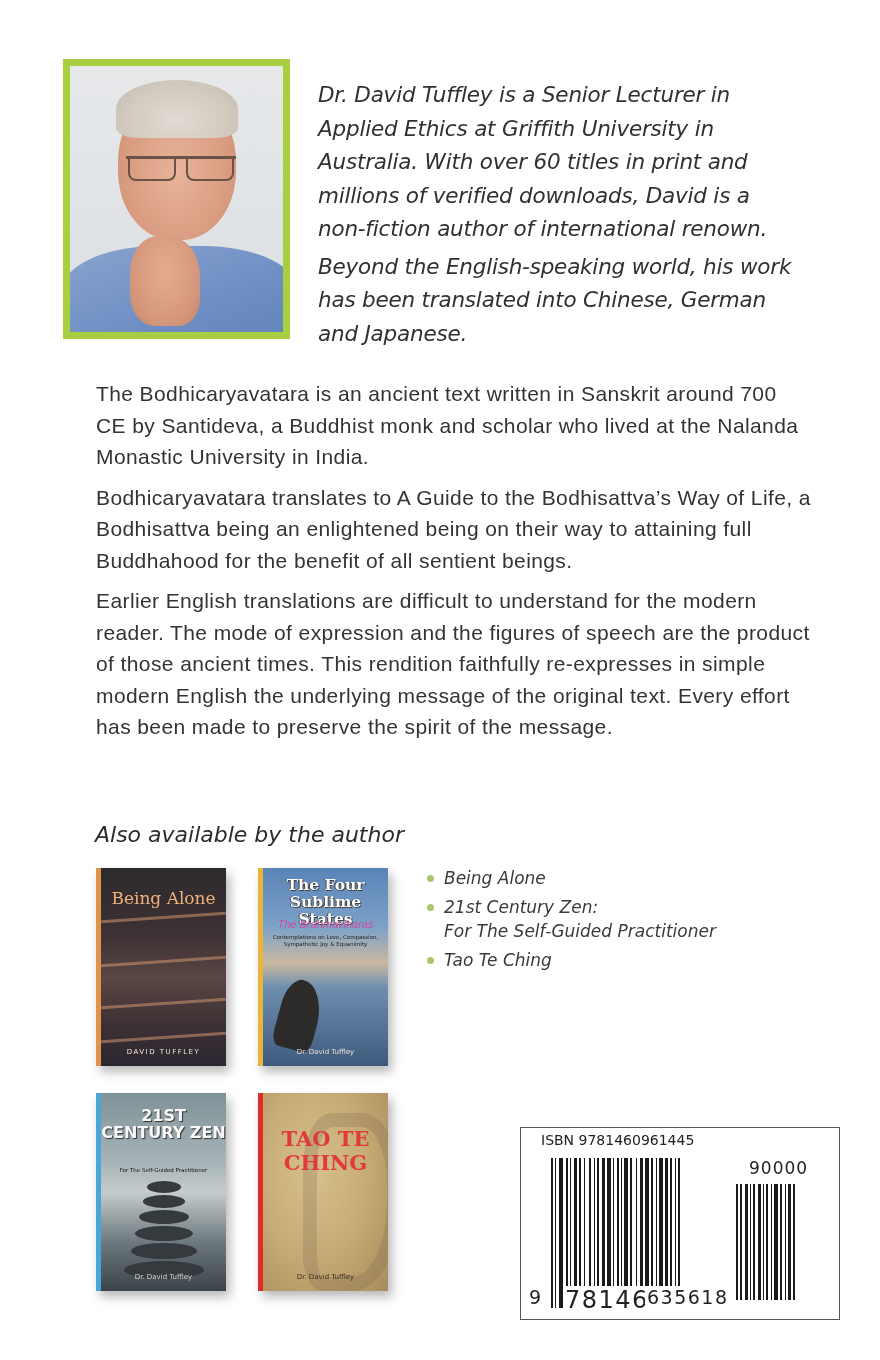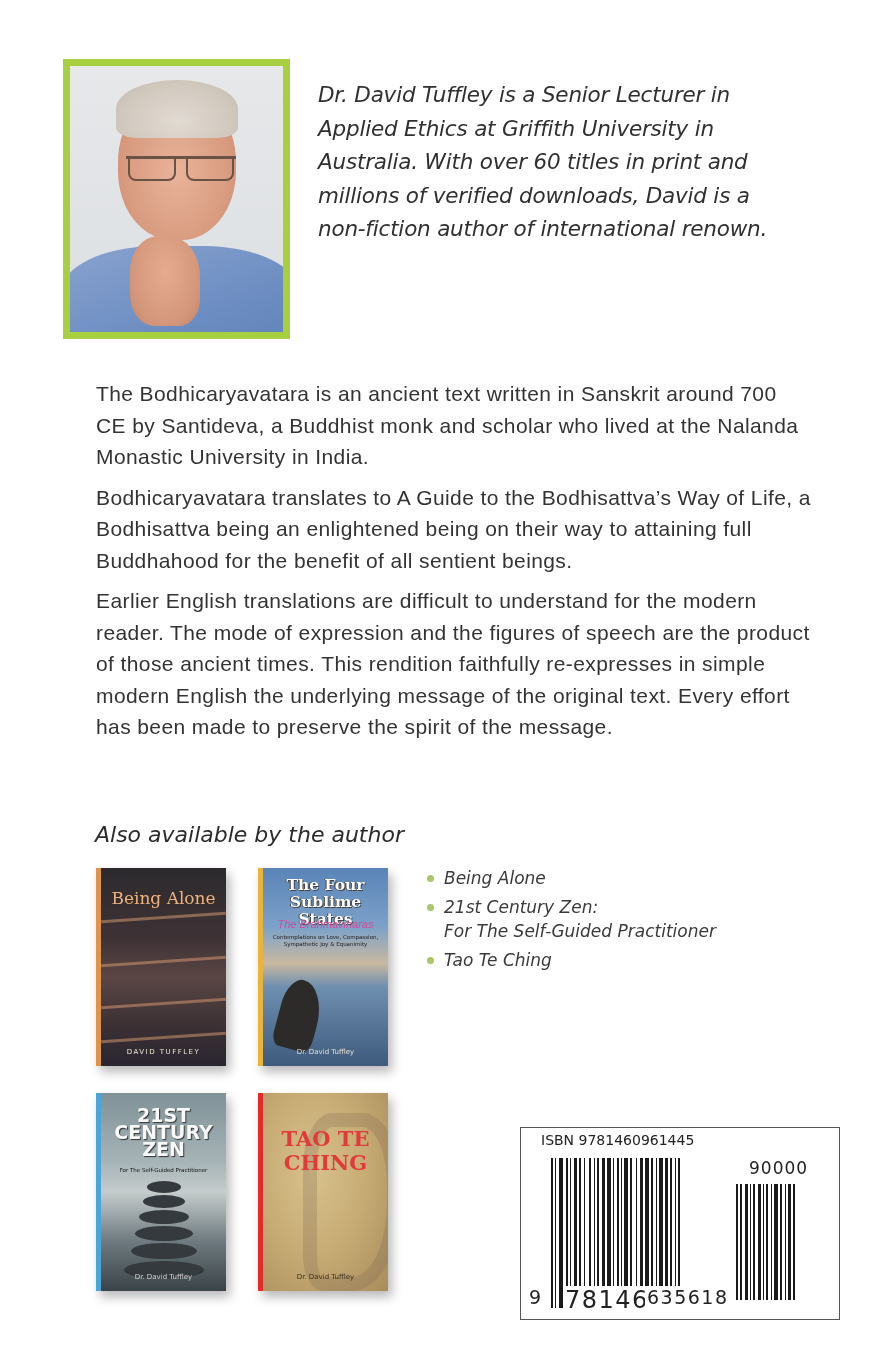--- a/index.html
+++ b/index.html
@@ -84,21 +84,21 @@
     .book-2 { left: 258px; top: 868px; border-left-color: #e8b43c;
       background: linear-gradient(180deg, #5a84b8 0%, #7da2c9 30%, #c9b8a0 48%, #6f8fb0 60%, #3d5a7c 100%); }
     .book-2 .title { top: 8px; font-family: "DejaVu Serif", serif; font-weight: bold; font-size: 15.5px; line-height: 17px; color: #ffffff; text-shadow: 1px 1px 0 #444, -1px 0 0 #444; }
     .book-2 .subtitle { position: absolute; top: 50px; width: 100%; text-align: center; font-family: Liberation Sans, sans-serif; font-style: italic; font-size: 11px; color: #d24a9b; }
     .book-2 .tag { position: absolute; top: 66px; left: 8px; right: 8px; text-align: center; font-size: 5.5px; line-height: 7px; color: #1e1e1e; }
     .book-2 .author { color: #e8e0d2; }
     .book-2 .hand2 { position: absolute; left: 16px; top: 112px; width: 40px; height: 70px; background: #2d2a2a; border-radius: 40% 60% 20% 20%; transform: rotate(15deg); }
 
     .book-3 { left: 96px; top: 1093px; border-left-color: #4aa6d6;
       background: linear-gradient(180deg, #7f9298 0%, #a7b4b7 35%, #c5cccc 50%, #6e7a7f 75%, #3a4348 100%); }
-    .book-3 .title { top: 14px; font-family: "DejaVu Sans", sans-serif; font-weight: bold; font-size: 19px; line-height: 17px; color: #f8f8f8; text-shadow: 1px 1px 1px #333; }
+    .book-3 .title { top: 14px; font-family: "DejaVu Sans", sans-serif; font-weight: bold; font-size: 16px; line-height: 17px; color: #f8f8f8; text-shadow: 1px 1px 1px #333; }
     .book-3 .tag { position: absolute; top: 74px; width: 100%; text-align: center; font-size: 5.5px; color: #111; }
     .book-3 .author { color: #d8d8d8; }
     .book-3 .stone { position: absolute; left: 50%; background: #353a3e; border-radius: 50%; transform: translateX(-50%); }
 
     .book-4 { left: 258px; top: 1093px; border-left-color: #e02b2b;
       background: radial-gradient(ellipse at 40% 40%, #d8c18d 0%, #c7ab74 50%, #a98c5c 100%); }
     .book-4 .title { top: 34px; font-family: "DejaVu Serif", serif; font-weight: bold; font-size: 21px; line-height: 24px; color: #e23a3a; }
     .book-4 .author { color: #3a2e20; }
     .book-4 .glyph { position: absolute; left: 40px; top: 20px; width: 70px; height: 150px; border: 14px solid rgba(120,100,80,0.25); border-radius: 30% 40% 50% 20%; }
 
@@ -133,20 +133,21 @@
     <div class="shirt"></div>
     <div class="head"></div>
     <div class="hair"></div>
     <div class="glasses"></div>
     <div class="hand"></div>
   </div>
 </div>
 
 <div class="abs bio">
   <p>Dr. David Tuffley is a Senior Lecturer in Applied Ethics at Griffith University in Australia. With over 60 titles in print and millions of verified downloads, David is a non-fiction author of international renown.</p>
+  <p>Beyond the English-speaking world, his work has been translated into Chinese, German and Japanese.</p>
 </div>
 
 <div class="abs desc">
   <p>The Bodhicaryavatara is an ancient text written in Sanskrit around 700 CE by Santideva, a Buddhist monk and scholar who lived at the Nalanda Monastic University in India.</p>
   <p>Bodhicaryavatara translates to A Guide to the Bodhisattva’s Way of Life, a Bodhisattva being an enlightened being on their way to attaining full Buddhahood for the benefit of all sentient beings.</p>
   <p>Earlier English translations are difficult to understand for the modern reader. The mode of expression and the figures of speech are the product of those ancient times. This rendition faithfully re-expresses in simple modern English the underlying message of the original text. Every effort has been made to preserve the spirit of the message.</p>
 </div>
 
 <div class="abs also-heading">Also available by the author</div>
 

